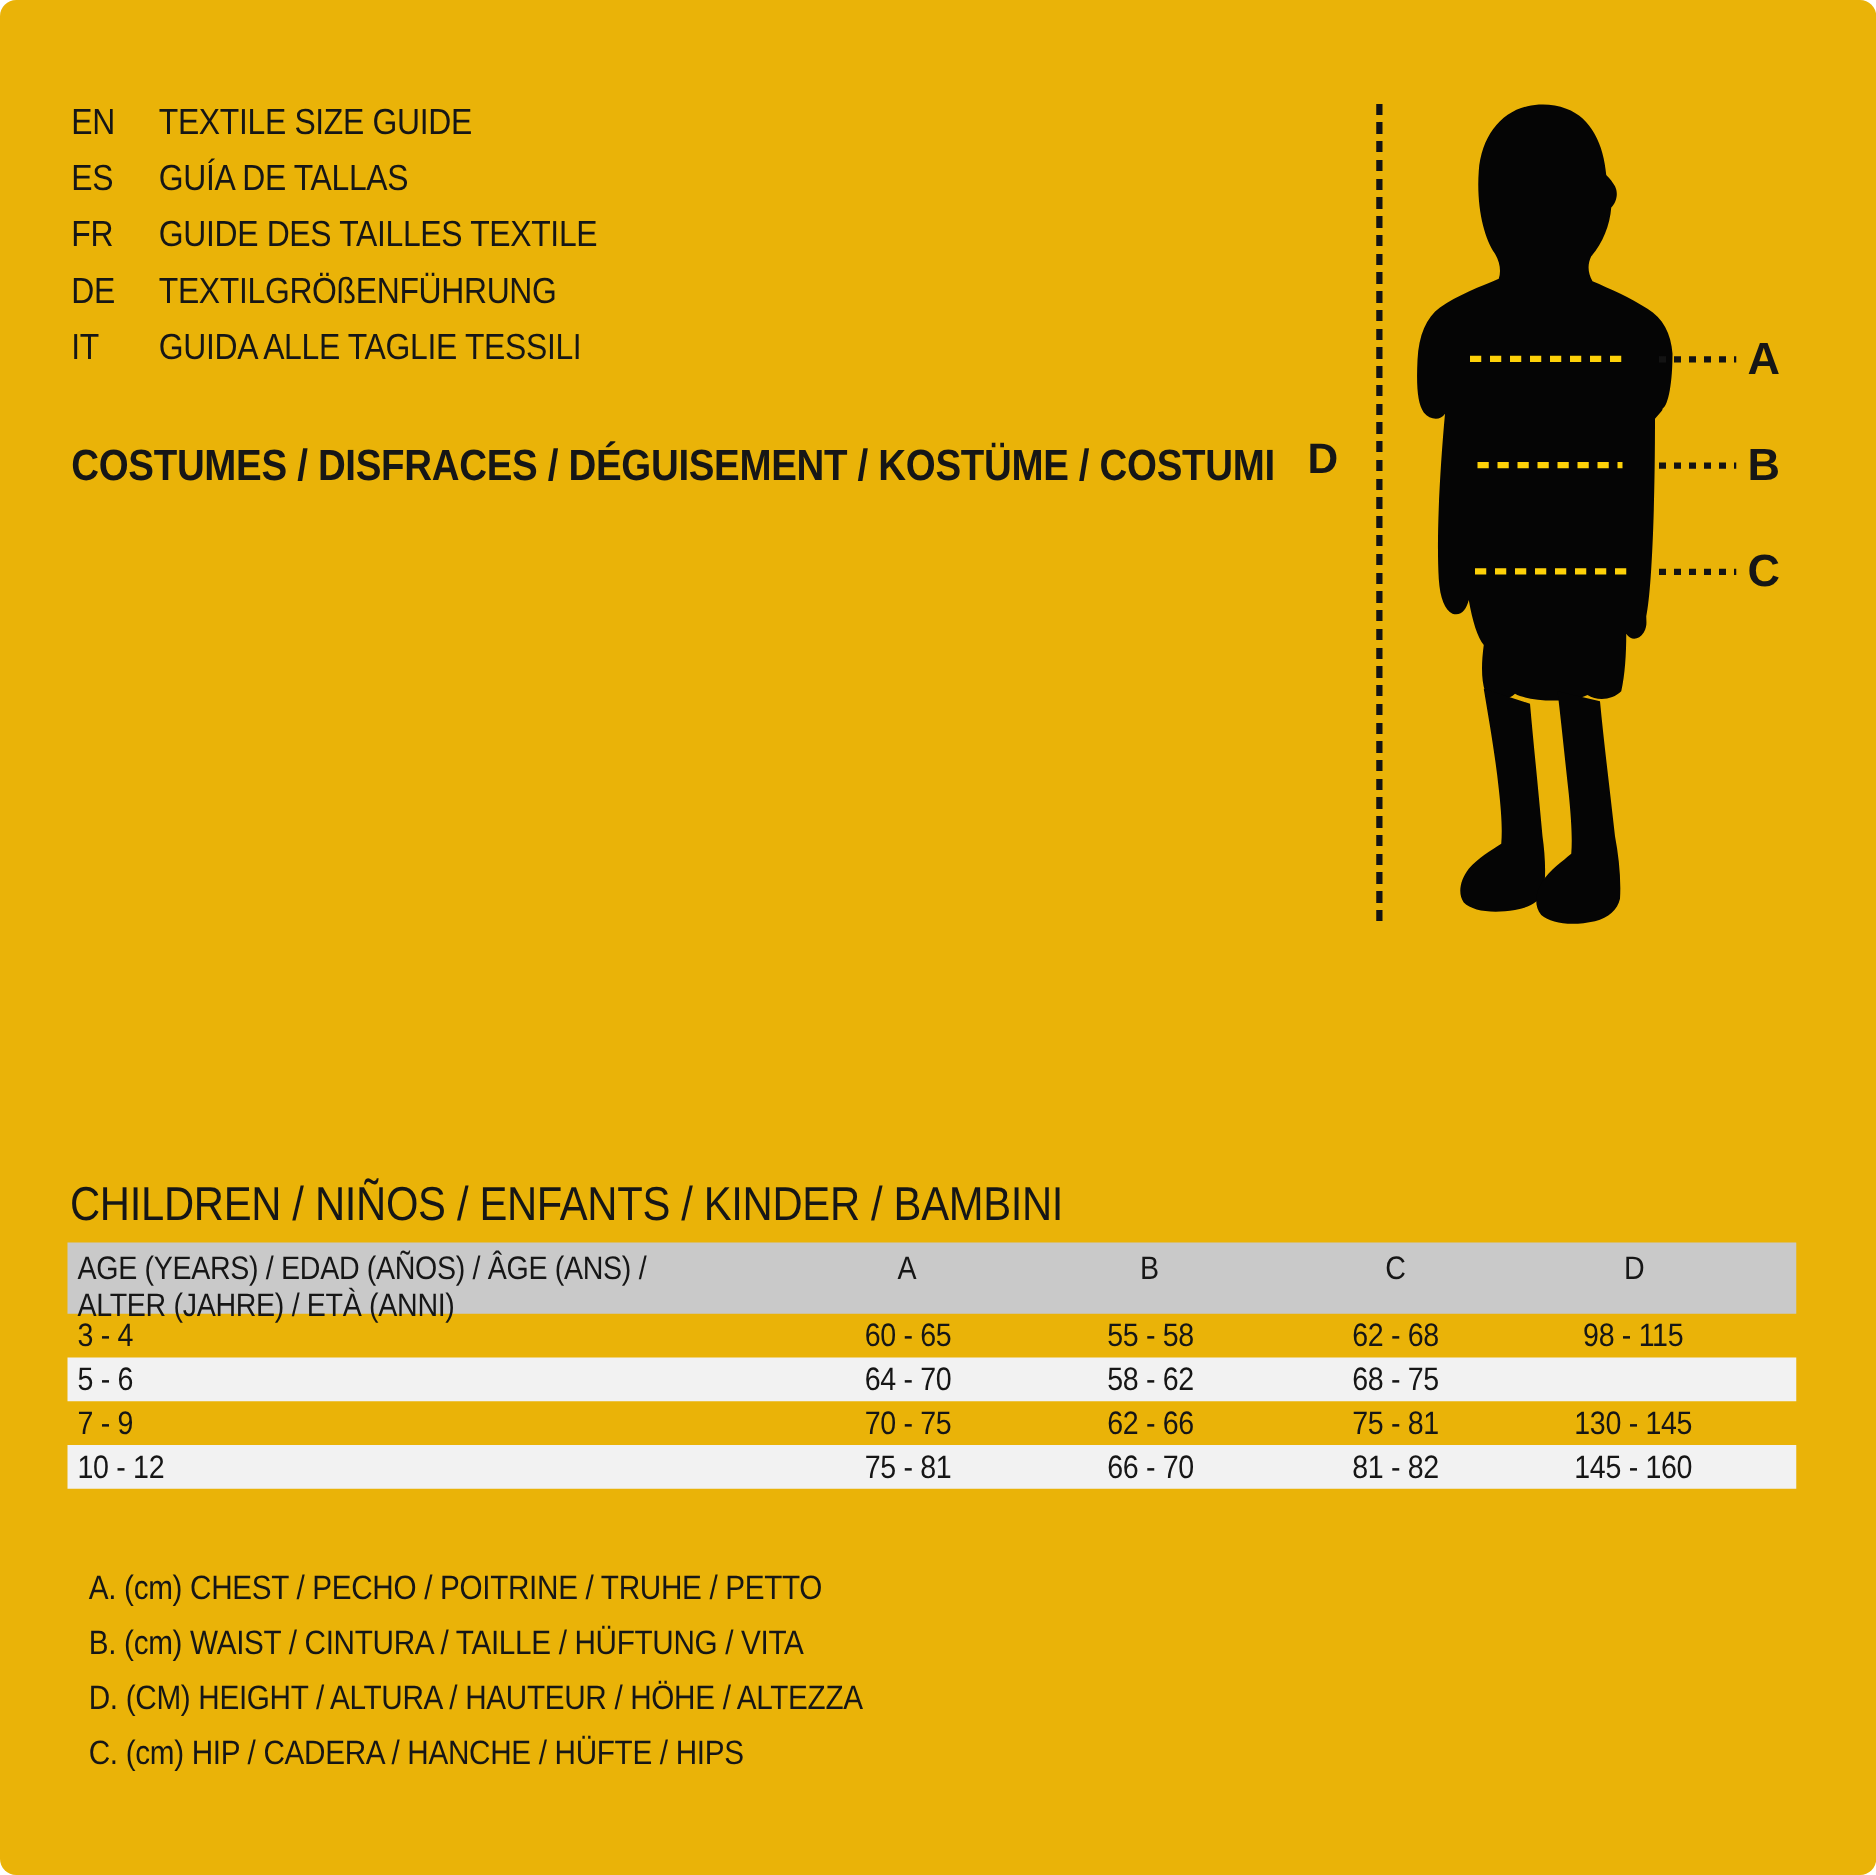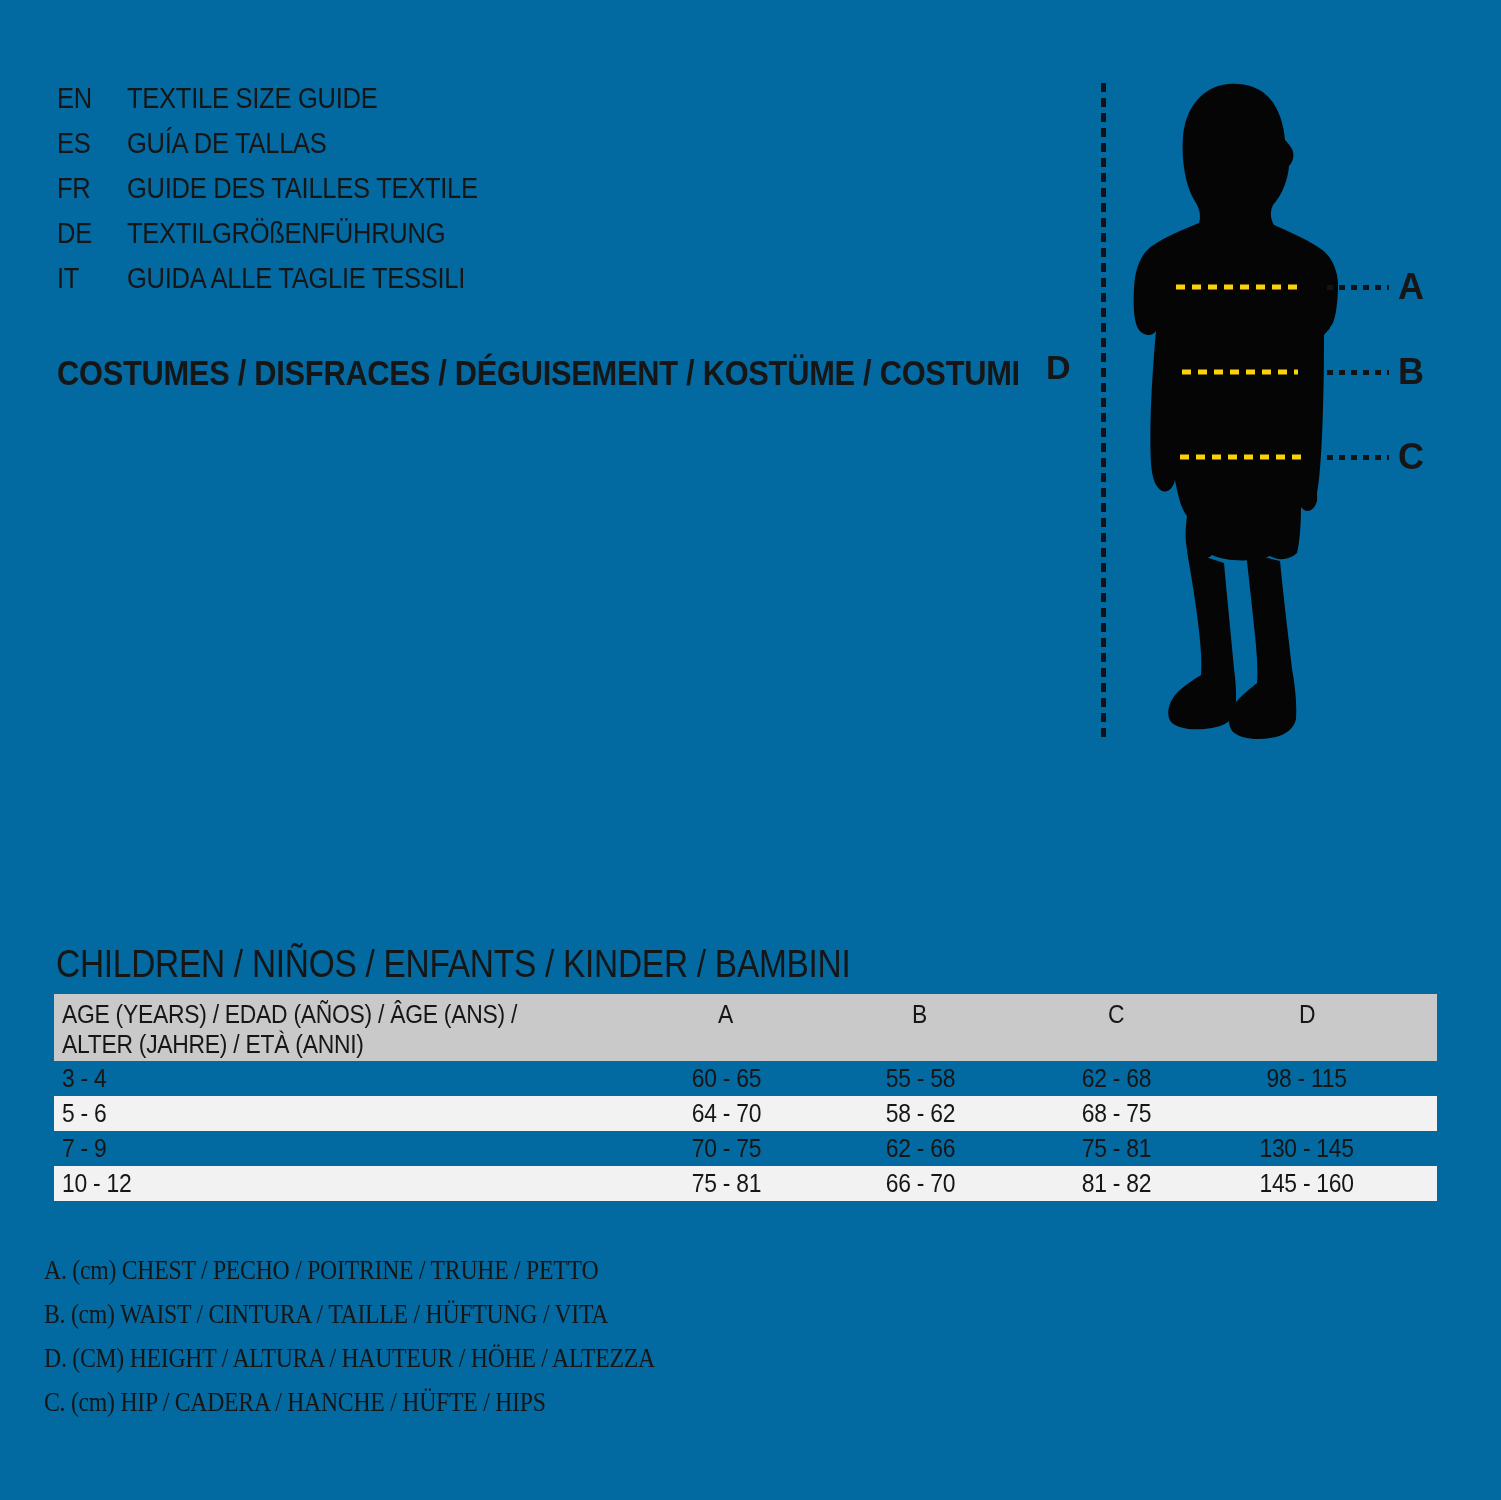--- a/index.html
+++ b/index.html
@@ -1,18 +1,18 @@
 <!DOCTYPE html>
 <html><head>
 <meta charset="utf-8">
 <style>
   html,body{margin:0;padding:0;background:#ffffff;}
   .canvas{
-    position:relative;width:1501px;height:1500px;background:#0369a1;
-    font-family:"Liberation Sans", sans-serif;color:#161616;overflow:hidden;
+    position:relative;width:1501px;height:1500px;background:#eab308;
+    font-family:"Liberation Sans", sans-serif;color:#161616;overflow:hidden;border-radius:13px;
   }
   .sqz{display:inline-block;transform:scaleX(0.88);transform-origin:0 50%;white-space:nowrap;letter-spacing:-0.3px;}
   .sqzc{display:inline-block;transform:scaleX(0.88);transform-origin:50% 50%;white-space:nowrap;letter-spacing:-0.3px;}
   .blk{display:block;}
 
   
   .langs{position:absolute;left:57px;top:76px;font-size:29px;}
   .lang-row{height:45px;line-height:45px;display:flex;}
   .lang-code{width:70px;flex:0 0 70px;}
 
@@ -26,30 +26,30 @@
   .dlabel{position:absolute;left:1046px;top:348px;font-size:34px;font-weight:bold;}
   .connector{position:absolute;left:1327px;width:62px;height:5px;
     background:repeating-linear-gradient(90deg,#131313 0 6px,transparent 6px 12px);}
   .conn-a{top:285px;} .conn-b{top:370px;} .conn-c{top:455px;}
   .mlabel{position:absolute;left:1398px;font-size:36px;font-weight:bold;line-height:42px;}
   .lab-a{top:266px;} .lab-b{top:351px;} .lab-c{top:436px;}
 
   
   .section-title{position:absolute;left:56px;top:943px;font-size:38px;}
   .size-table{position:absolute;left:54px;top:994px;width:1383px;font-size:26px;}
-  .thead{display:grid;grid-template-columns:613px 118px 270px 122px 260px;background:#c9c9c9;height:67px;}
+  .thead{display:grid;grid-template-columns:613px 118px 270px 122px 260px;background:#c9c9c9;height:57px;}
   .age-cell{padding:5px 0 0 8px;line-height:30px;}
   .col-head{text-align:center;padding-top:5px;line-height:30px;}
   .trow{display:grid;grid-template-columns:613px 118px 270px 122px 260px;height:35px;line-height:35px;}
   .tbody .trow:nth-child(even){background:#f2f2f2;}
   .trow .age{padding-left:8px;}
   .trow .num{text-align:center;}
 
   
-  .legend{position:absolute;left:44px;top:1248px;font-size:27px;font-family:Liberation Serif, serif;}
+  .legend{position:absolute;left:71px;top:1248px;font-size:27px;}
   .legend-line{height:44px;line-height:44px;}
 </style>
 </head>
 <body>
 
 <div class="canvas">
 
   <div class="langs">
     <div class="lang-row">
       <span class="lang-code"><span class="sqz">EN</span></span>

